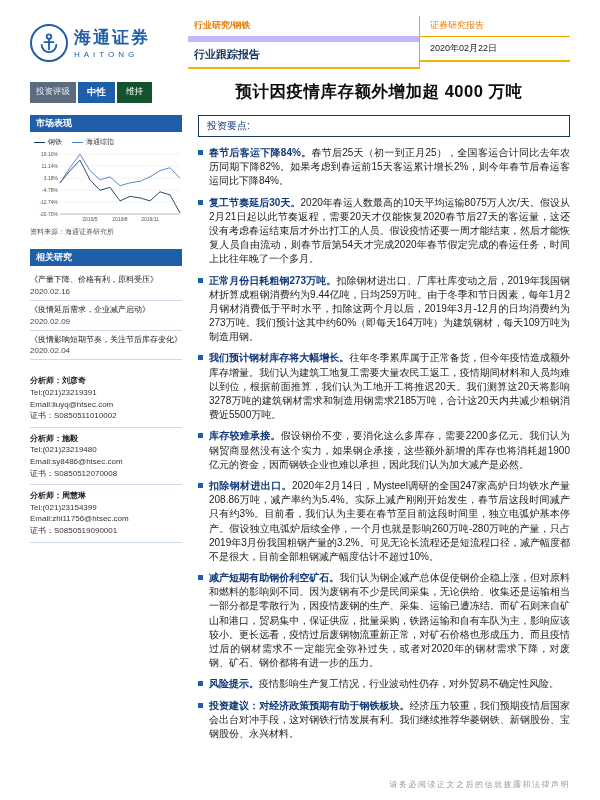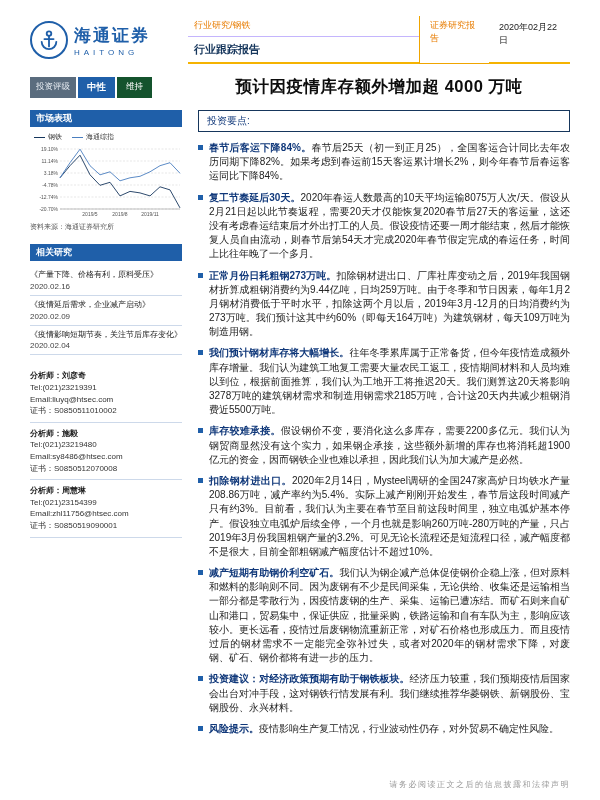--- a/index.html
+++ b/index.html
@@ -6,23 +6,23 @@
   body{width:600px;height:800px;font-family:"Liberation Sans","DejaVu Sans",sans-serif;color:#222;}
   .page{box-sizing:border-box;width:600px;height:800px;background:#fff;padding:16px 30px 10px;display:flex;flex-direction:column;overflow:hidden;}
 
   
   .hdr{display:flex;align-items:stretch;margin-bottom:12px;}
   .logo{display:flex;align-items:center;gap:6px;width:158px;flex-shrink:0;}
   .logo-circle{width:34px;height:34px;border-radius:50%;border:2px solid #1f5fa9;display:flex;align-items:center;justify-content:center;flex-shrink:0;}
   .logo-cn{font-size:17px;font-weight:bold;color:#1f5fa9;font-family:"Liberation Serif","DejaVu Serif",serif;letter-spacing:2px;}
   .logo-en{font-size:8px;color:#1f5fa9;letter-spacing:4px;margin-top:1px;}
   .hdr-mid{flex:1;display:flex;flex-direction:column;}
-  .hm-r1{color:#e87e04;font-weight:normal;font-size:9px;padding:3px 6px 4px;border-bottom:1px solid #c4b5fd;}
+  .hm-r1{color:#e87e04;font-weight:bold;font-size:9px;padding:3px 6px 4px;border-bottom:6px solid #c4b5fd;}
   .hm-r2{color:#16365c;font-weight:bold;font-size:11px;padding:5px 6px;border-bottom:2px solid #f5b301;}
-  .hdr-right{width:150px;flex-shrink:0;border-left:1px solid #f0a500;display:flex;flex-direction:row;}
+  .hdr-right{width:150px;flex-shrink:0;border-left:1px solid #f0a500;display:flex;flex-direction:column;}
   .hr-r1{color:#e87e04;font-size:9px;padding:3px 10px 4px;border-bottom:1px solid #f0a500;}
   .hr-r2{font-size:9px;color:#222;padding:5px 10px;border-bottom:2px solid #f5b301;}
 
   
   .title-row{display:flex;align-items:center;margin-bottom:12px;}
   .rating{display:flex;gap:2px;width:158px;flex-shrink:0;align-items:stretch;}
   .rt-label{background:#5a6c7e;color:#e8edf3;font-size:8.5px;padding:4px 6px;white-space:nowrap;}
   .rt-value{background:#1f5fa9;color:#fff;font-weight:bold;font-size:9.5px;padding:4px 9px;white-space:nowrap;}
   .rt-status{background:#14532d;color:#fff;font-size:8.5px;padding:4px 9px;white-space:nowrap;}
   .title{flex:1;font-size:16.5px;font-weight:bold;color:#0d0d0d;margin:0;text-align:center;letter-spacing:0.5px;}
@@ -200,23 +200,23 @@
       <div class="bullet">
         <span class="sq"></span>
         <p class="btext"><b>扣除钢材进出口。</b><span>2020年2月14日，Mysteel调研的全国247家高炉日均铁水产量208.86万吨，减产率约为5.4%。实际上减产刚刚开始发生，春节后这段时间减产只有约3%。目前看，我们认为主要在春节至目前这段时间里，独立电弧炉基本停产。假设独立电弧炉后续全停，一个月也就是影响260万吨-280万吨的产量，只占2019年3月份我国粗钢产量的3.2%。可见无论长流程还是短流程口径，减产幅度都不是很大，目前全部粗钢减产幅度估计不超过10%。</span></p>
       </div>
       <div class="bullet">
         <span class="sq"></span>
         <p class="btext"><b>减产短期有助钢价利空矿石。</b><span>我们认为钢企减产总体促使钢价企稳上涨，但对原料和燃料的影响则不同。因为废钢有不少是民间采集，无论供给、收集还是运输相当一部分都是零散行为，因疫情废钢的生产、采集、运输已遭冻结。而矿石则来自矿山和港口，贸易集中，保证供应，批量采购，铁路运输和自有车队为主，影响应该较小。更长远看，疫情过后废钢物流重新正常，对矿石价格也形成压力。而且疫情过后的钢材需求不一定能完全弥补过失，或者对2020年的钢材需求下降，对废钢、矿石、钢价都将有进一步的压力。</span></p>
       </div>
       <div class="bullet">
         <span class="sq"></span>
+        <p class="btext"><b>风险提示。</b><span>疫情影响生产复工情况，行业波动性仍存，对外贸易不确定性风险。</span></p>
+      </div>
+      <div class="bullet">
+        <span class="sq"></span>
         <p class="btext"><b>投资建议：对经济政策预期有助于钢铁板块。</b><span>经济压力较重，我们预期疫情后国家会出台对冲手段，这对钢铁行情发展有利。我们继续推荐华菱钢铁、新钢股份、宝钢股份、永兴材料。</span></p>
-      </div>
-      <div class="bullet">
-        <span class="sq"></span>
-        <p class="btext"><b>风险提示。</b><span>疫情影响生产复工情况，行业波动性仍存，对外贸易不确定性风险。</span></p>
       </div>
     </main>
   </div>
 
   <footer class="foot">请务必阅读正文之后的信息披露和法律声明</footer>
 </div>
 
 </body></html>

